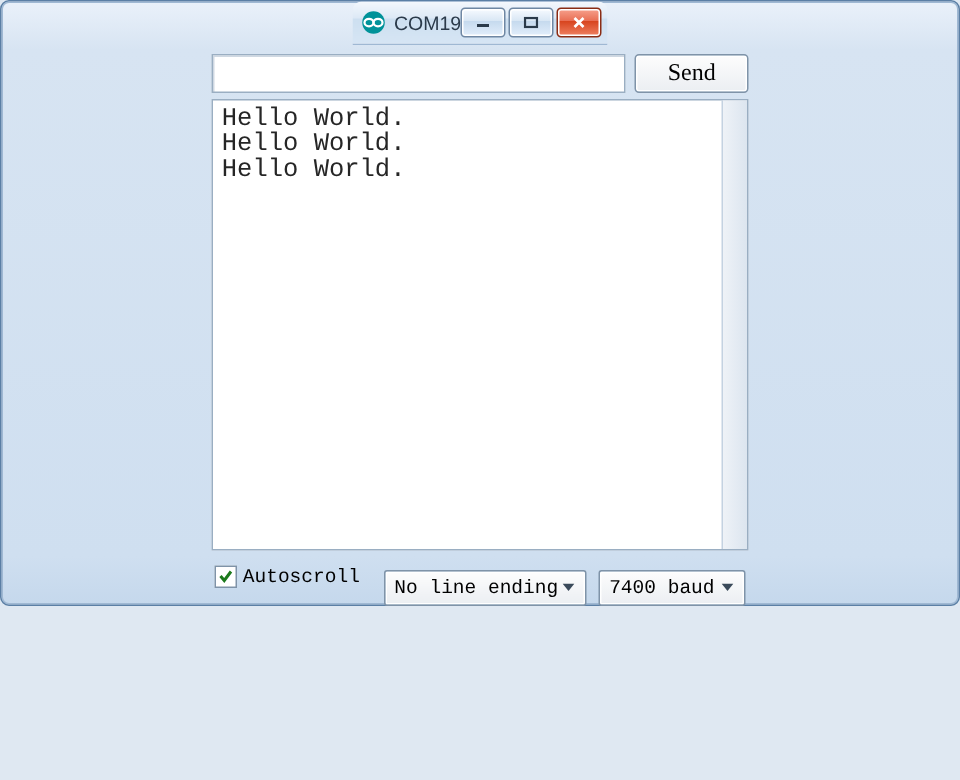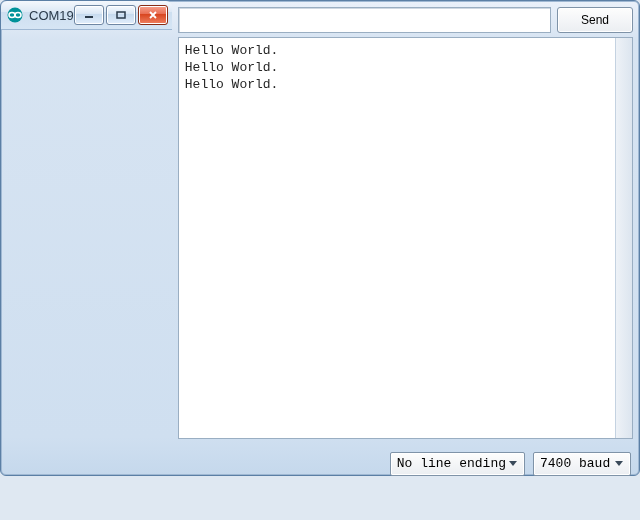--- a/index.html
+++ b/index.html
@@ -5,27 +5,28 @@
   html,body{margin:0;padding:0;height:100%;}
   body{
     font-family:"Segoe UI",Tahoma,sans-serif;
     font-size:12px;
     background:#dfe8f2;
     width:640px;height:520px;
     box-sizing:border-box;
     overflow:hidden;
   }
   .window{
-    width:640px;height:476px;
+    width:640px;height:404px;
     box-sizing:border-box;
     border:1px solid #5b7fa5;
     border-radius:6px;
     background:linear-gradient(#eaf1fa,#d7e4f2 8%,#cfdff0 92%,#c5d8ec);
-    display:flex;flex-direction:row;
+    display:flex;flex-direction:column;
     box-shadow:0 0 0 1px #9fb8d3 inset;
+    align-items:center;
   }
   
   .titlebar{
     height:28px;
     display:flex;align-items:center;
     padding:0 4px 0 6px;
     background:linear-gradient(#f4f8fd,#dce8f5 40%,#cddff0 41%,#d6e5f4);
     border-top-left-radius:6px;border-top-right-radius:6px;
     border-bottom:1px solid #9fb8d3;
   }
@@ -65,36 +66,37 @@
     font-family:"Courier New",monospace;
     font-size:13px;
     box-shadow:1px 1px 0 #cfd8e2 inset;
   }
   .btn{
     min-width:54px;
     padding:0 10px;
     border:1px solid #7f93a8;
     border-radius:3px;
     background:linear-gradient(#fdfdfd,#ebeef2);
-    font-size:12px;
+    font-size:16px;
     display:flex;align-items:center;justify-content:center;
     box-shadow:0 0 0 1px #fff inset;
+    font-family:Liberation Serif, serif;
   }
   .output-wrap{
     flex:1;
     display:flex;
     min-height:0;
     border:1px solid #9aaec2;
     background:#fff;
   }
   .output{
     flex:1;
     padding:4px 6px;
     font-family:"SimSun","Courier New",monospace;
-    font-size:13px;
+    font-size:17px;
     color:#262626;
     white-space:pre;
     overflow:auto;
   }
   .output-line{line-height:17px;}
   .vscroll{
     width:16px;
     background:linear-gradient(90deg,#eef2f7,#dce5ef);
     border-left:1px solid #c4d2e1;
     position:relative;
@@ -178,20 +180,28 @@
       <input class="input" type="text" value="" style="">
       <div class="btn">Send</div>
     </div>
 
     <div class="output-wrap">
       <div class="output" id="output"><div class="output-line">Hello World.</div><div class="output-line">Hello World.</div><div class="output-line">Hello World.</div></div>
       <div class="vscroll"></div>
     </div>
 
     <div class="bottom">
+      <label class="checkbox">
+        <span class="checkbox-box">
+          <svg width="11" height="11">
+              <path d="M2 5 L4.5 8 L9 2" fill="none" stroke="#1d7a1d" stroke-width="2"></path>
+            </svg>
+        </span>
+        <span>Autoscroll</span>
+      </label>
       <span class="bottom-spacer"></span>
       <div class="combo">
         <span class="combo-text">No line ending</span>
         <span class="combo-arrow">
           <svg width="8" height="6">
               <path d="M0 0 L8 0 L4 5 Z" fill="#3a4a5a"></path>
             </svg>
         </span>
       </div>
       <div class="combo baud">

